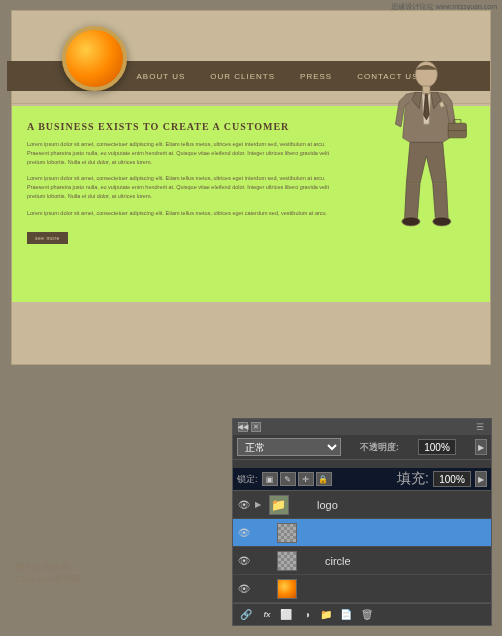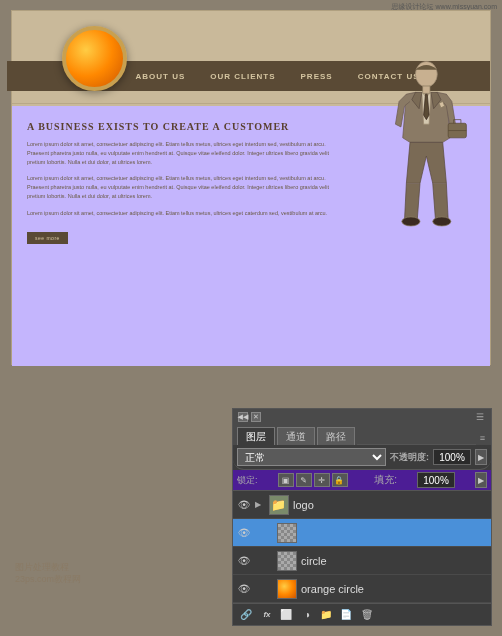--- a/index.html
+++ b/index.html
@@ -51,21 +51,21 @@
       top: 0;
       width: 15px;
       height: 30px;
       background: #5a4a35;
       clip-path: polygon(0 0, 100% 0, 100% 100%, 0 100%);
     }
 
     .nav-link {
       color: #d4c4a0;
       font-size: 8px;
-      font-weight: bold;
+      font-weight: normal;
       letter-spacing: 1px;
       text-transform: uppercase;
     }
 
     
     .logo-circle {
       position: absolute;
       top: 15px;
       left: 50px;
       width: 65px;
@@ -193,24 +193,23 @@
     .ps-tab.active {
       background: #3c3c3c;
       color: #fff;
     }
 
     
     .ps-blend-row {
       display: flex;
       align-items: center;
       padding: 3px 4px;
-      gap: 4px;
+      gap: 19px;
       background: #3c3c3c;
       border-bottom: 1px solid #555;
-      border-radius: 11px;
     }
 
     .ps-select {
       flex: 1;
       background: #5a5a5a;
       border: 1px solid #888;
       color: #fff;
       font-size: 10px;
       height: 18px;
       padding: 0 3px;
@@ -245,23 +244,24 @@
       align-items: center;
       justify-content: center;
       cursor: pointer;
     }
 
     
     .ps-lock-row {
       display: flex;
       align-items: center;
       padding: 2px 4px;
-      gap: 20px;
-      background: #4c1d95;
+      gap: 4px;
+      background: #0f172a;
       border-bottom: 1px solid #555;
+      margin-top: 8px;
     }
 
     .ps-lock-label {
       color: #aaa;
       font-size: 9px;
     }
 
     .ps-lock-icons {
       display: flex;
       gap: 2px;
@@ -276,21 +276,21 @@
       width: 16px;
       height: 14px;
       display: flex;
       align-items: center;
       justify-content: center;
       cursor: pointer;
     }
 
     .ps-fill-label {
       color: #aaa;
-      font-size: 10px;
+      font-size: 14px;
     }
 
     .ps-fill-value {
       color: #fff;
       font-size: 10px;
       background: #2a2a2a;
       border: 1px solid #666;
       width: 38px;
       height: 16px;
       display: flex;
@@ -348,20 +348,21 @@
         repeating-conic-gradient(#888 0% 25%, #aaa 0% 50%) 
         0 0 / 6px 6px;
       width: 100%;
       height: 100%;
     }
 
     .ps-layer-name {
       color: #ddd;
       font-size: 11px;
       flex: 1;
+      margin-left: 24px;
     }
 
     .ps-layer.selected .ps-layer-name {
       color: #fff;
     }
 
     
     .ps-bottom-bar {
       display: flex;
       align-items: center;
@@ -457,21 +458,21 @@
       <span class="nav-link">HOME</span>
       <span class="nav-link">ABOUT US</span>
       <span class="nav-link">OUR CLIENTS</span>
       <span class="nav-link">PRESS</span>
       <span class="nav-link">CONTACT US</span>
     </div>
   </div>
 
   <div class="deco-lines"></div>
 
-  <div class="site-content" style="margin-top: 0; padding-top:10px; height: 260px; position: relative; background: #c4b5fd;">
+  <div class="site-content" style="margin-top: 0; padding-top:10px; height: 196px; position: relative; background: #bef264;">
     <div class="content-left">
       <div class="site-title">A BUSINESS EXISTS TO CREATE A CUSTOMER</div>
 
       <div class="lorem-block">
         <p class="lorem-text">Lorem ipsum dolor sit amet, consectetuer adipiscing elit. Etiam tellus metus, ultrices eget interdum sed, vestibulum at arcu. Praesent pharetra justo nulla, eu vulputate enim hendrerit at. Quisque vitae eleifend dolor. Integer ultrices libero gravida velit pretium lobortis. Nulla et dui dolor, at ultrices lorem.</p>
       </div>
 
       <div class="lorem-block">
         <p class="lorem-text">Lorem ipsum dolor sit amet, consectetuer adipiscing elit. Etiam tellus metus, ultrices eget interdum sed, vestibulum at arcu. Praesent pharetra justo nulla, eu vulputate enim hendrerit at. Quisque vitae eleifend dolor. Integer ultrices libero gravida velit pretium lobortis. Nulla et dui dolor, at ultrices lorem.</p>
       </div>
@@ -530,27 +531,20 @@
 <div class="ps-panel">
 
   <div class="ps-panel-titlebar">
     <div class="ps-header-controls">
       <div class="ps-ctrl-btn">◀◀</div>
       <div class="ps-ctrl-btn">✕</div>
     </div>
     <div class="ps-menu-btn">☰</div>
   </div>
 
-  <div class="ps-tabs">
-    <div class="ps-tab active">图层</div>
-    <div class="ps-tab">通道</div>
-    <div class="ps-tab">路径</div>
-    <div style="flex:1; height:100%; border-bottom:1px solid #555;"></div>
-    <div class="ps-menu-btn" style="color:#aaa; align-self:flex-end; padding-bottom:2px;">≡</div>
-  </div>
 
   <div class="ps-blend-row">
     <select class="ps-select">
       <option>正常</option>
     </select>
     <span class="ps-opacity-label">不透明度:</span>
     <div class="ps-opacity-value">100%</div>
     <div class="ps-arrow-btn">▶</div>
   </div>
 
@@ -593,21 +587,20 @@
         <div class="ps-layer-thumb-checker"></div>
       </div>
       <span class="ps-layer-name">circle</span>
     </div>
 
     <div class="ps-layer">
       <div class="ps-layer-eye">👁</div>
       <div class="ps-layer-arrow" style="margin-left:8px;"></div>
       <div class="ps-layer-thumb" style="background: radial-gradient(circle at 35% 35%, #ffcc44, #ff8800, #cc5500);">
       </div>
-      <span class="ps-layer-name">orange circle</span>
     </div>
 
   </div>
 
   <div class="ps-bottom-bar">
     <div class="ps-bottom-icons">
       <div class="ps-bottom-icon">🔗</div>
       <div class="ps-bottom-icon" style="font-size:8px; font-style:italic; font-weight:bold; color:#ccc;">fx</div>
       <div class="ps-bottom-icon">⬜</div>
       <div class="ps-bottom-icon">◑</div>

